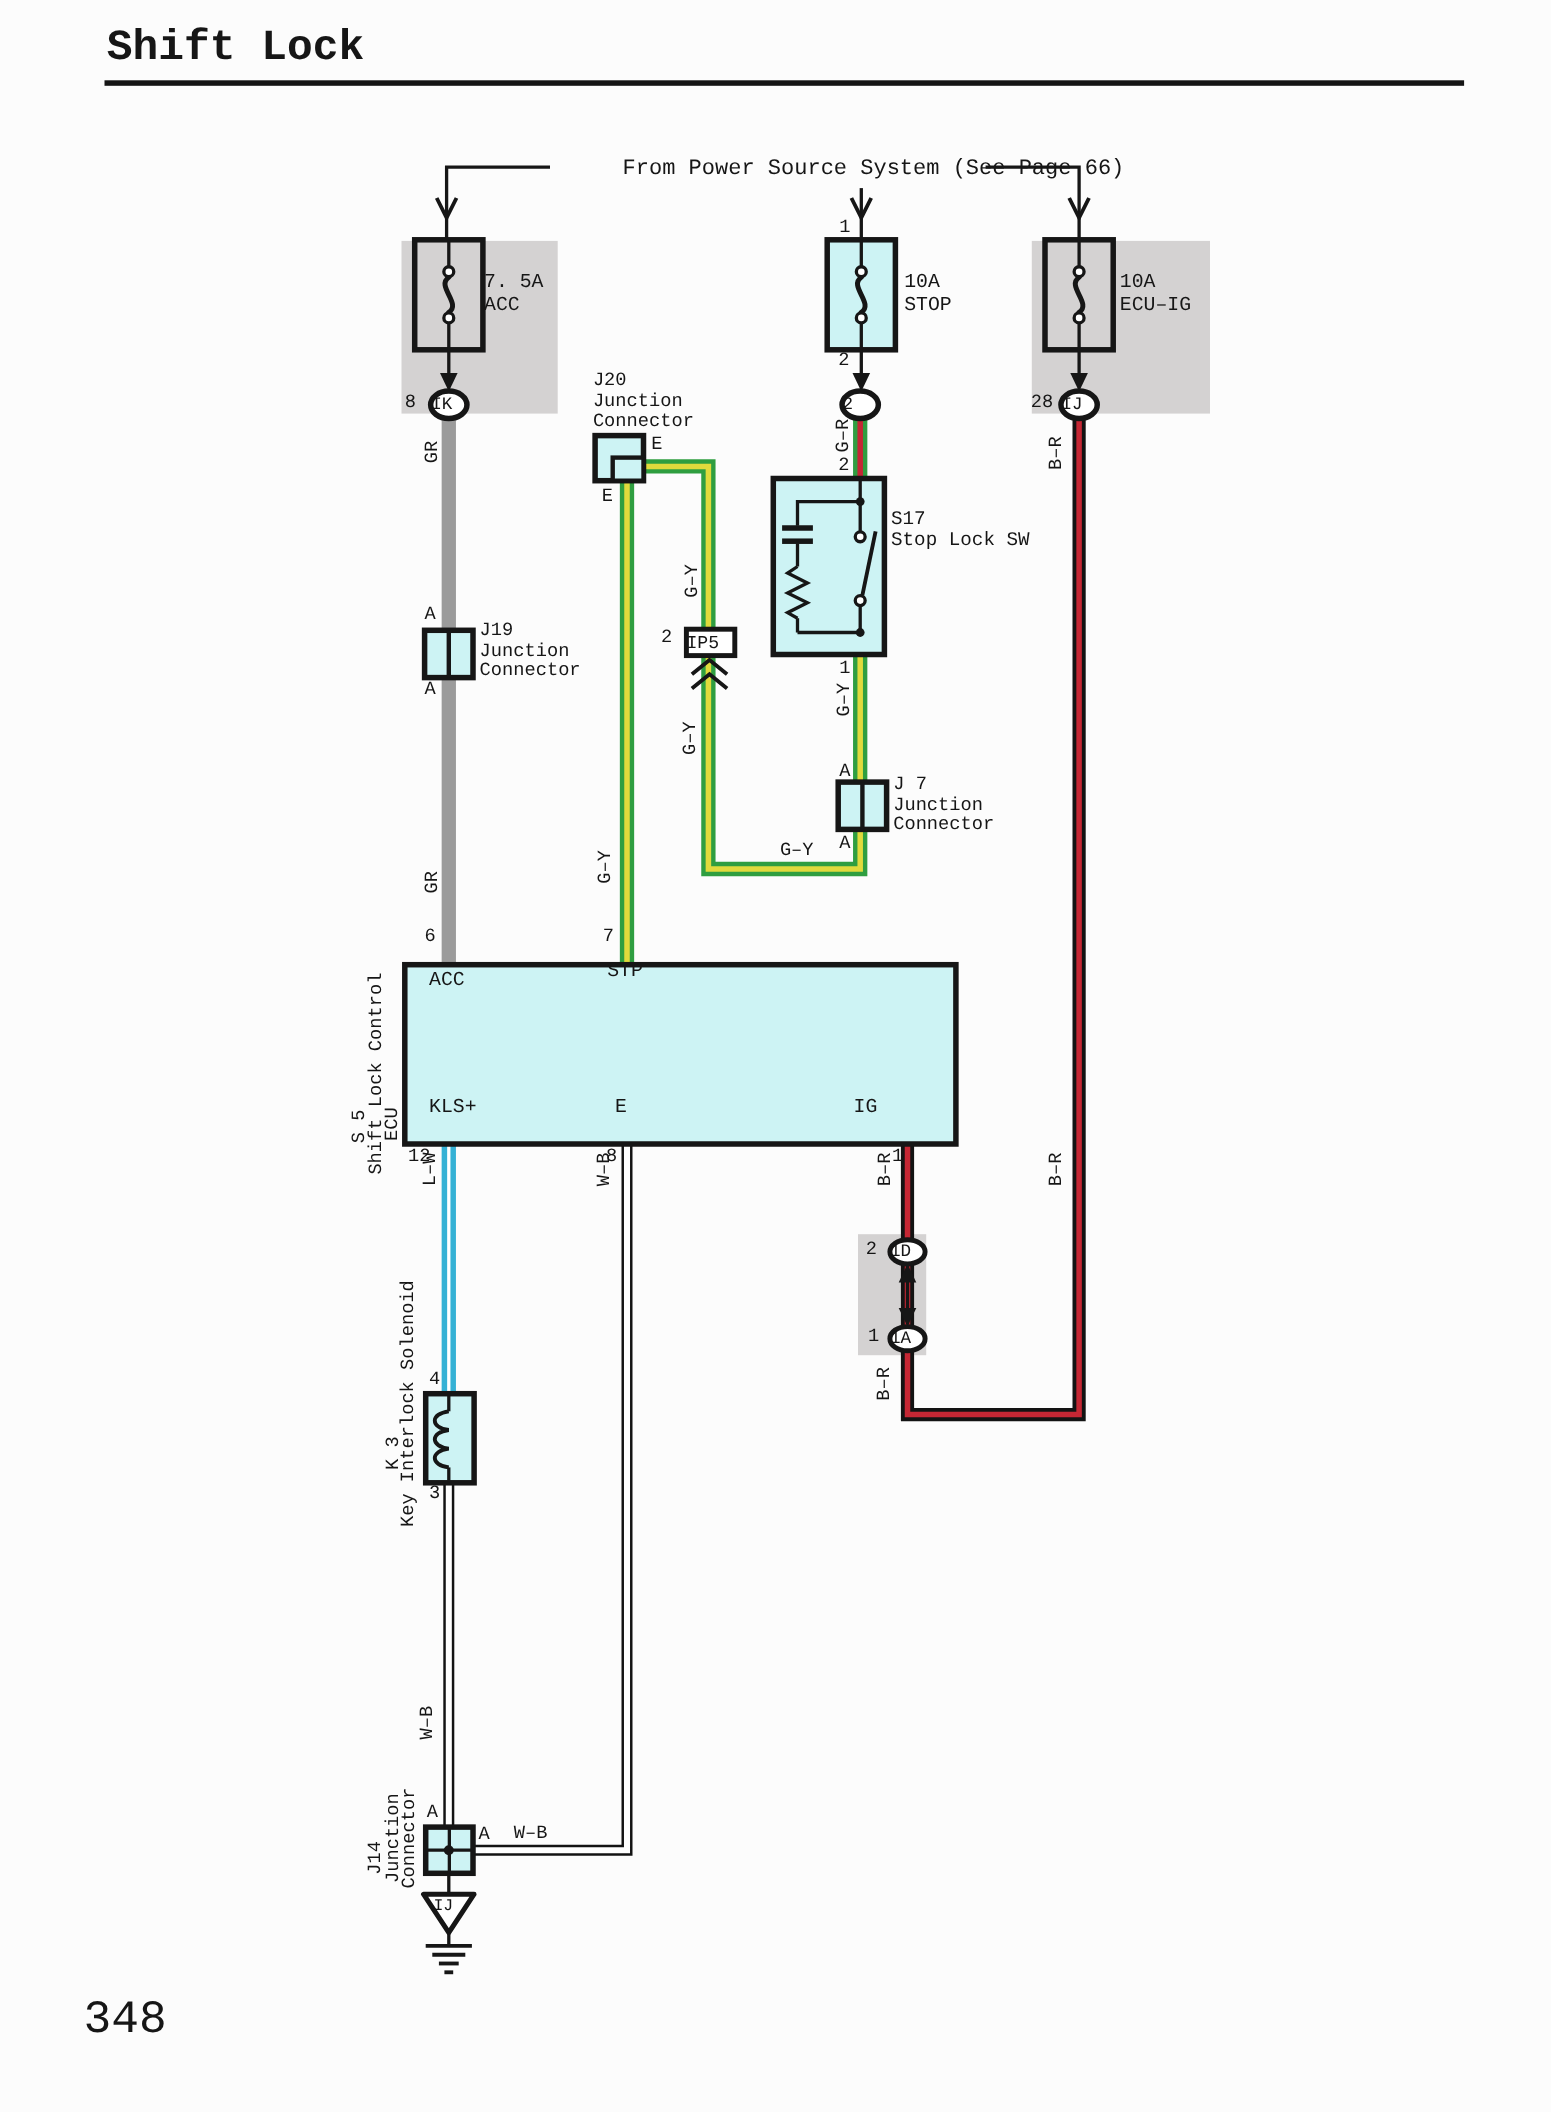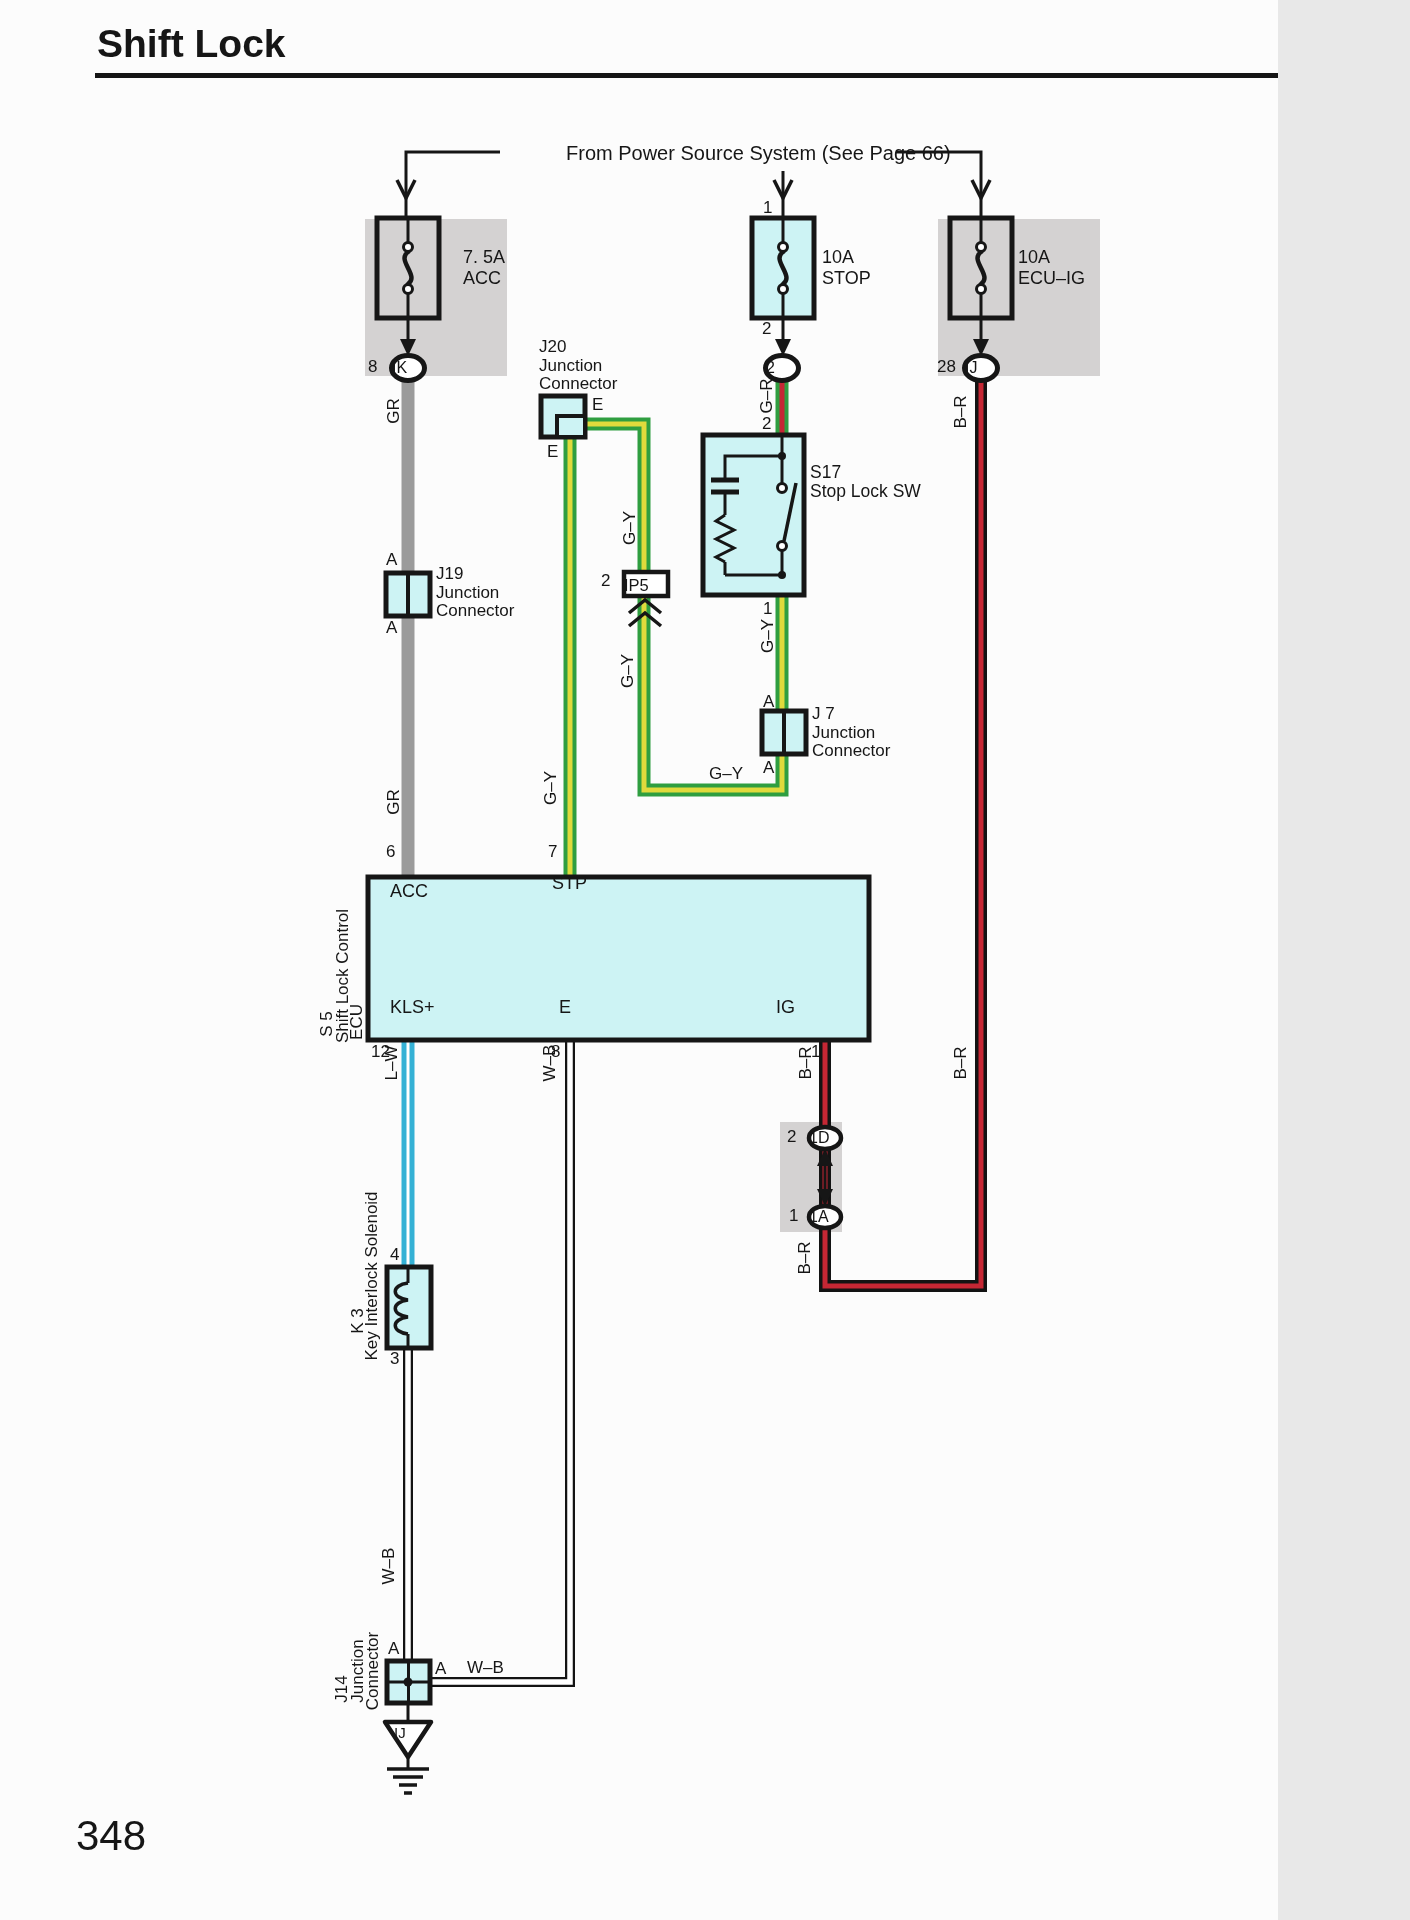--- a/index.html
+++ b/index.html
@@ -1,17 +1,17 @@
 <!DOCTYPE html>
 <html style="--ink: #161616; --component-fill: #cdf3f4; --panel-gray: #d4d2d2; --wire-green: #2f9e40; --wire-yellow: #e0da3c; --wire-red: #c52734; --wire-blue: #35b1d5; --wire-gray: #9b9b9b;"><head>
 <meta charset="utf-8">
 <style>
   html,body{margin:0;padding:0;background:#e8e8e8}
-  .page{position:relative;width:1278px;height:1920px;background:#fcfcfc;
-        font-family:Liberation Sans, sans-serif;color:var(--ink,#161616);overflow:hidden}
+  .page{position:relative;width:1410px;height:1920px;background:#fcfcfc;
+        font-family:Liberation Mono, monospace;color:var(--ink,#161616);overflow:hidden}
   svg.layer{position:absolute;left:0;top:0}
   .lbl{position:absolute;font-size:17px;white-space:nowrap;line-height:1.09;color:var(--ink,#161616)}
   .lbl span{display:block}
   .plbl{position:absolute;font-size:18px;white-space:nowrap;color:var(--ink,#161616)}
   .f18{font-size:18px;line-height:1.16}
   .vlbl{position:absolute;width:0;height:0}
   .vlbl>span{position:absolute;left:0;top:0;transform:translate(-50%,-50%) rotate(-90deg);
              font-size:17px;white-space:nowrap;color:var(--ink,#161616)}
   .clbl{position:absolute;text-align:left;font-size:16px;line-height:1;color:var(--ink,#161616)}
   .title{position:absolute;left:97px;top:22px;font-size:39px;font-weight:bold;white-space:nowrap}
@@ -179,21 +179,21 @@
       <line x1="393" y1="1777" x2="423" y2="1777" stroke="var(--ink,#161616)" stroke-width="3.5"></line>
       <line x1="399" y1="1785" x2="417" y2="1785" stroke="var(--ink,#161616)" stroke-width="3.5"></line>
       <line x1="404" y1="1793" x2="412" y2="1793" stroke="var(--ink,#161616)" stroke-width="3.5"></line>
     </g>
   </svg>
 
   <div class="title">Shift Lock</div>
   <div class="rule"></div>
   <div class="lbl" style="left:566px;top:143px;font-size:20px">From Power Source System (See Page 66)</div>
 
-  <div class="lbl f18" style="left:463px;top:247px">
+  <div class="lbl f18" style="left:440px;top:247px">
     <span>7. 5A</span>
     <span>ACC</span>
   </div>
   <div class="lbl f18" style="left:822px;top:247px">
     <span>10A</span>
     <span>STOP</span>
   </div>
   <div class="lbl f18" style="left:1018px;top:247px">
     <span>10A</span>
     <span>ECU–IG</span>

